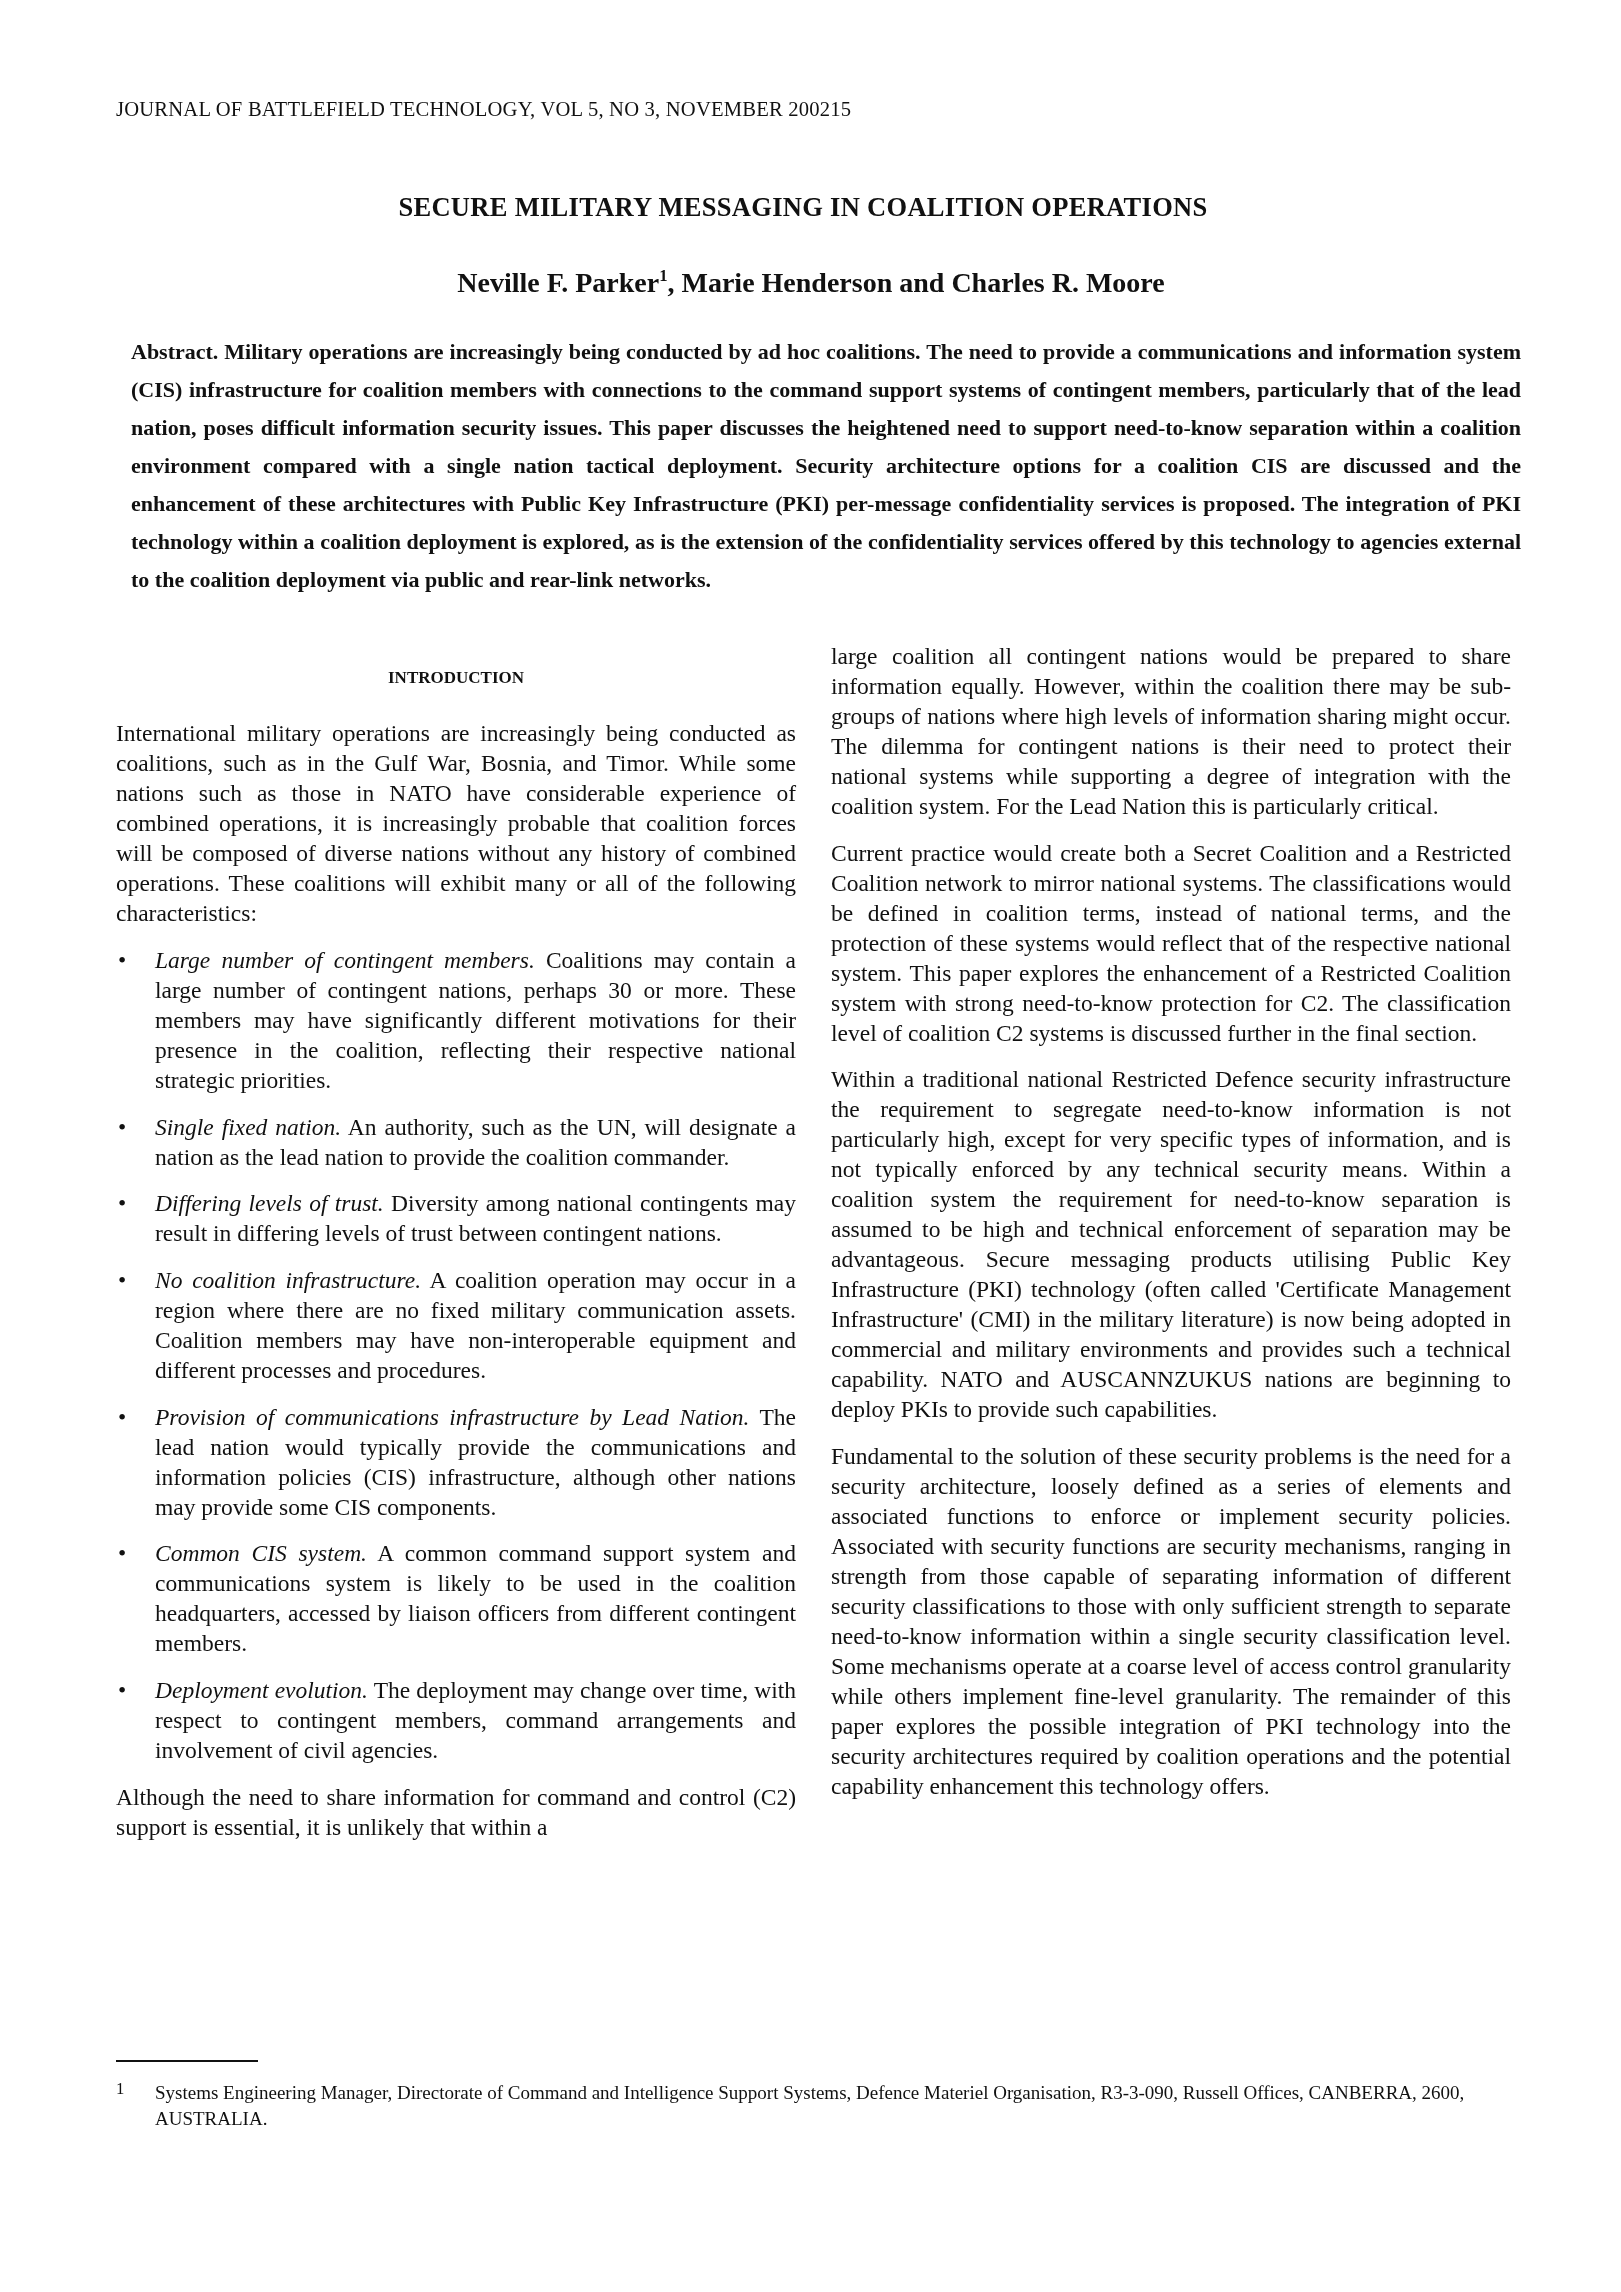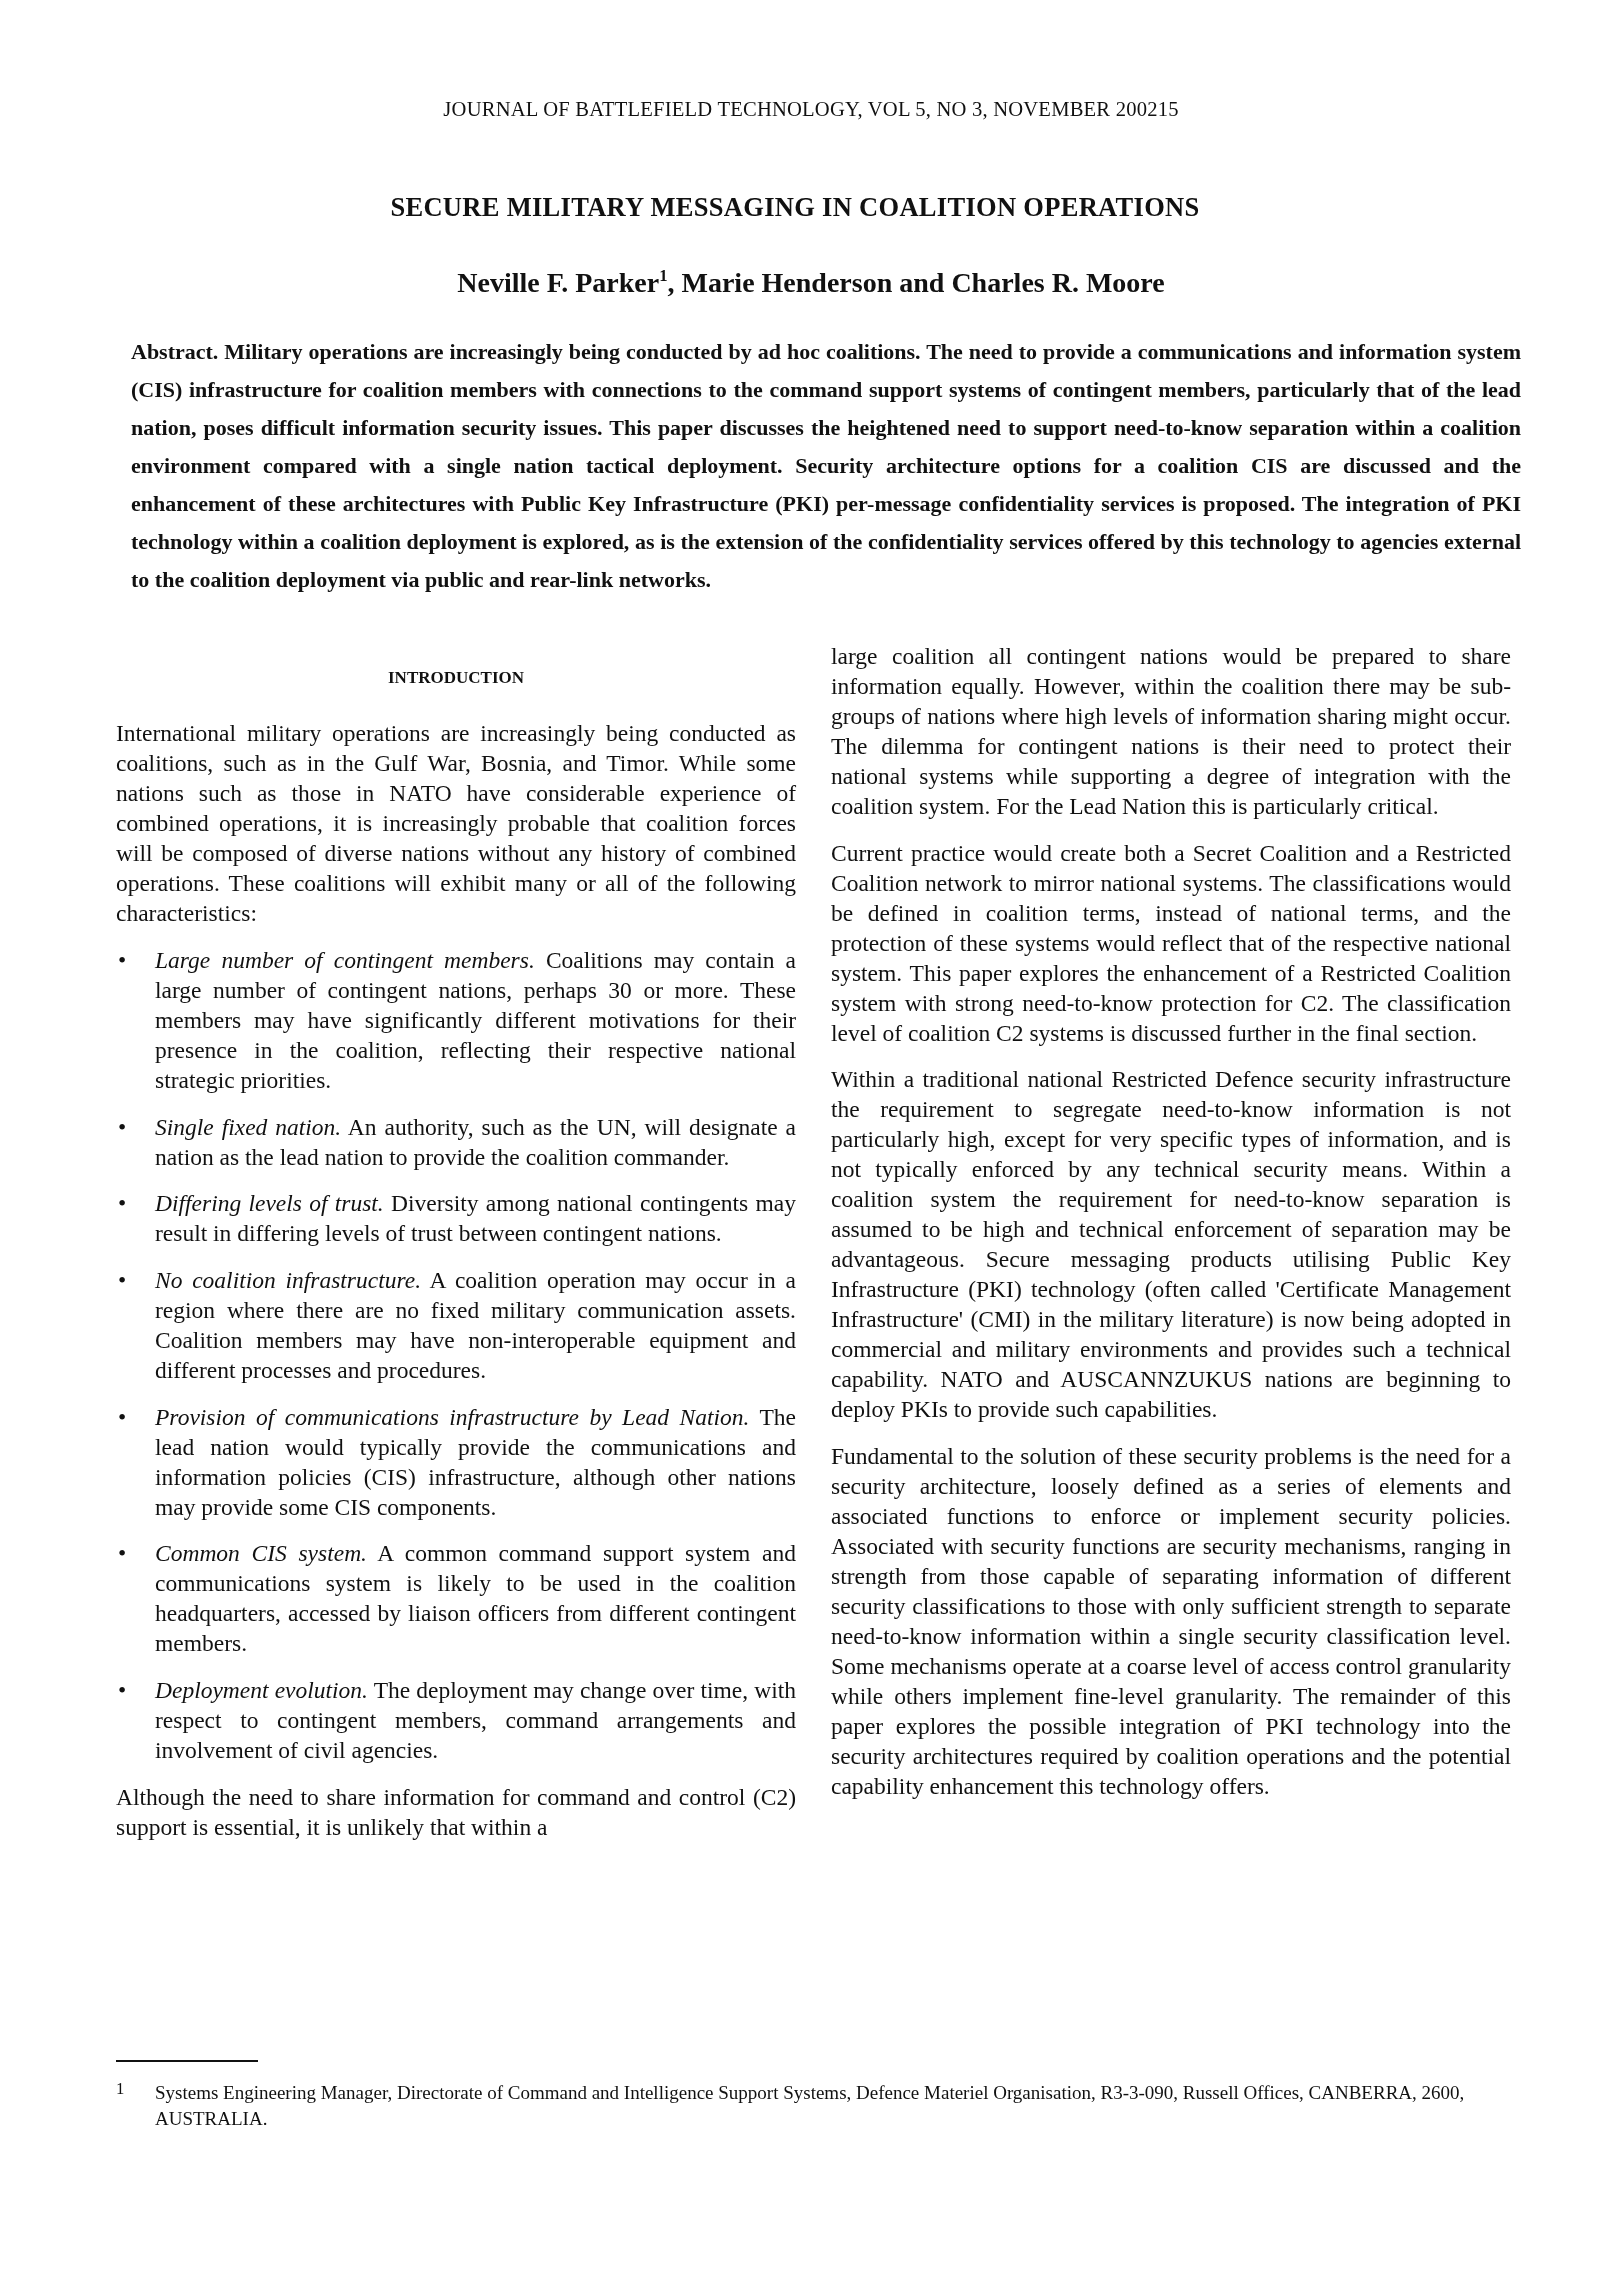--- a/index.html
+++ b/index.html
@@ -1,20 +1,20 @@
 <!DOCTYPE html>
 <html><head>
 <meta charset="utf-8">
 <style>
   html, body { margin: 0; padding: 0; background: #ffffff; }
   body { width: 1621px; height: 2293px; position: relative; overflow: hidden;
          font-family: "Liberation Serif", "DejaVu Serif", serif; color: #111; }
   .running-head { position: absolute; left: 116px; top: 98px; width: 1390px;
-                  font-size: 20.6px; letter-spacing: 0.2px; display: flex; justify-content: center; }
-  .title { position: absolute; left: 100px; top: 192px; width: 1390px; text-align: center;
+                  font-size: 20.6px; letter-spacing: 0.2px; display: flex; justify-content: flex-start; }
+  .title { position: absolute; left: 108px; top: 192px; width: 1390px; text-align: center;
            font-weight: bold; font-size: 26.5px; letter-spacing: 0.3px; }
   .authors { position: absolute; left: 116px; top: 267px; width: 1390px; text-align: center;
              font-weight: bold; font-size: 28px; }
   .authors sup { font-size: 16.7px; vertical-align: 10.8px; line-height: 0; }
   .abstract { position: absolute; left: 131px; top: 333px; width: 1390px; text-align: justify;
               font-weight: bold; font-size: 22px; line-height: 38px; }
   .col { position: absolute; top: 647px; width: 680px; font-size: 23.5px; line-height: 30px;
          text-align: justify; }
   .col.left { left: 116px; }
   .col.right { left: 831px; top: 641px; }

